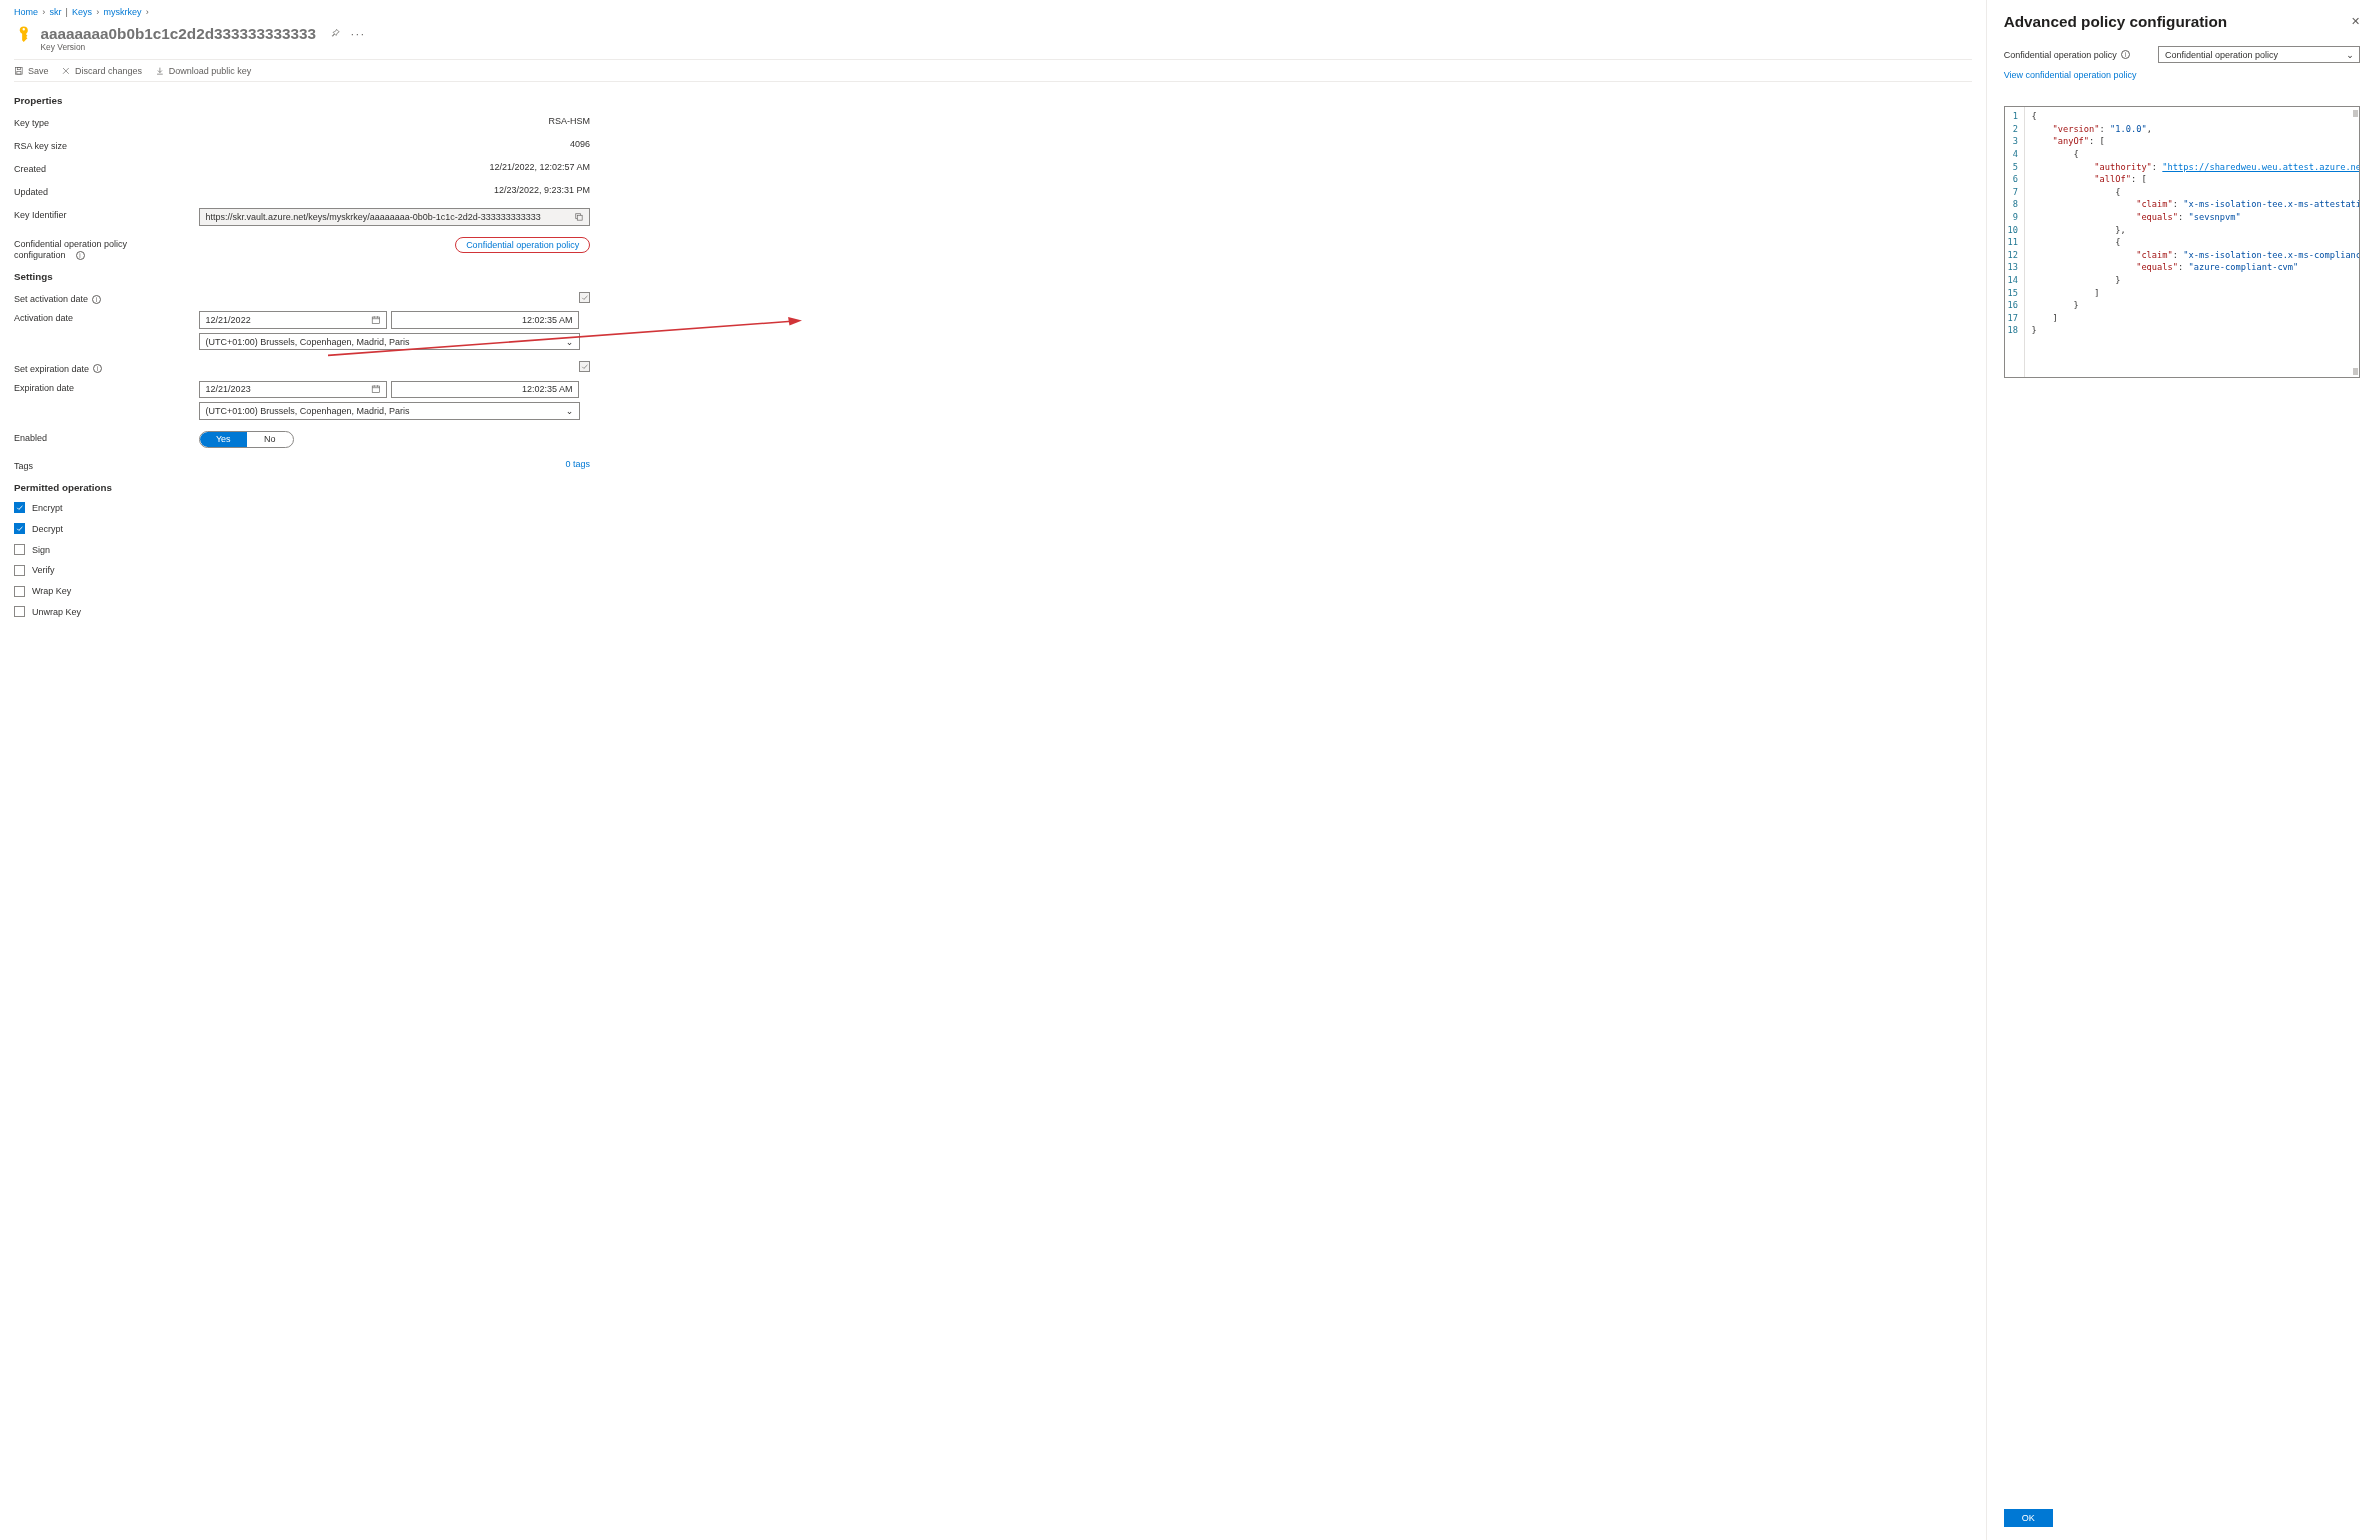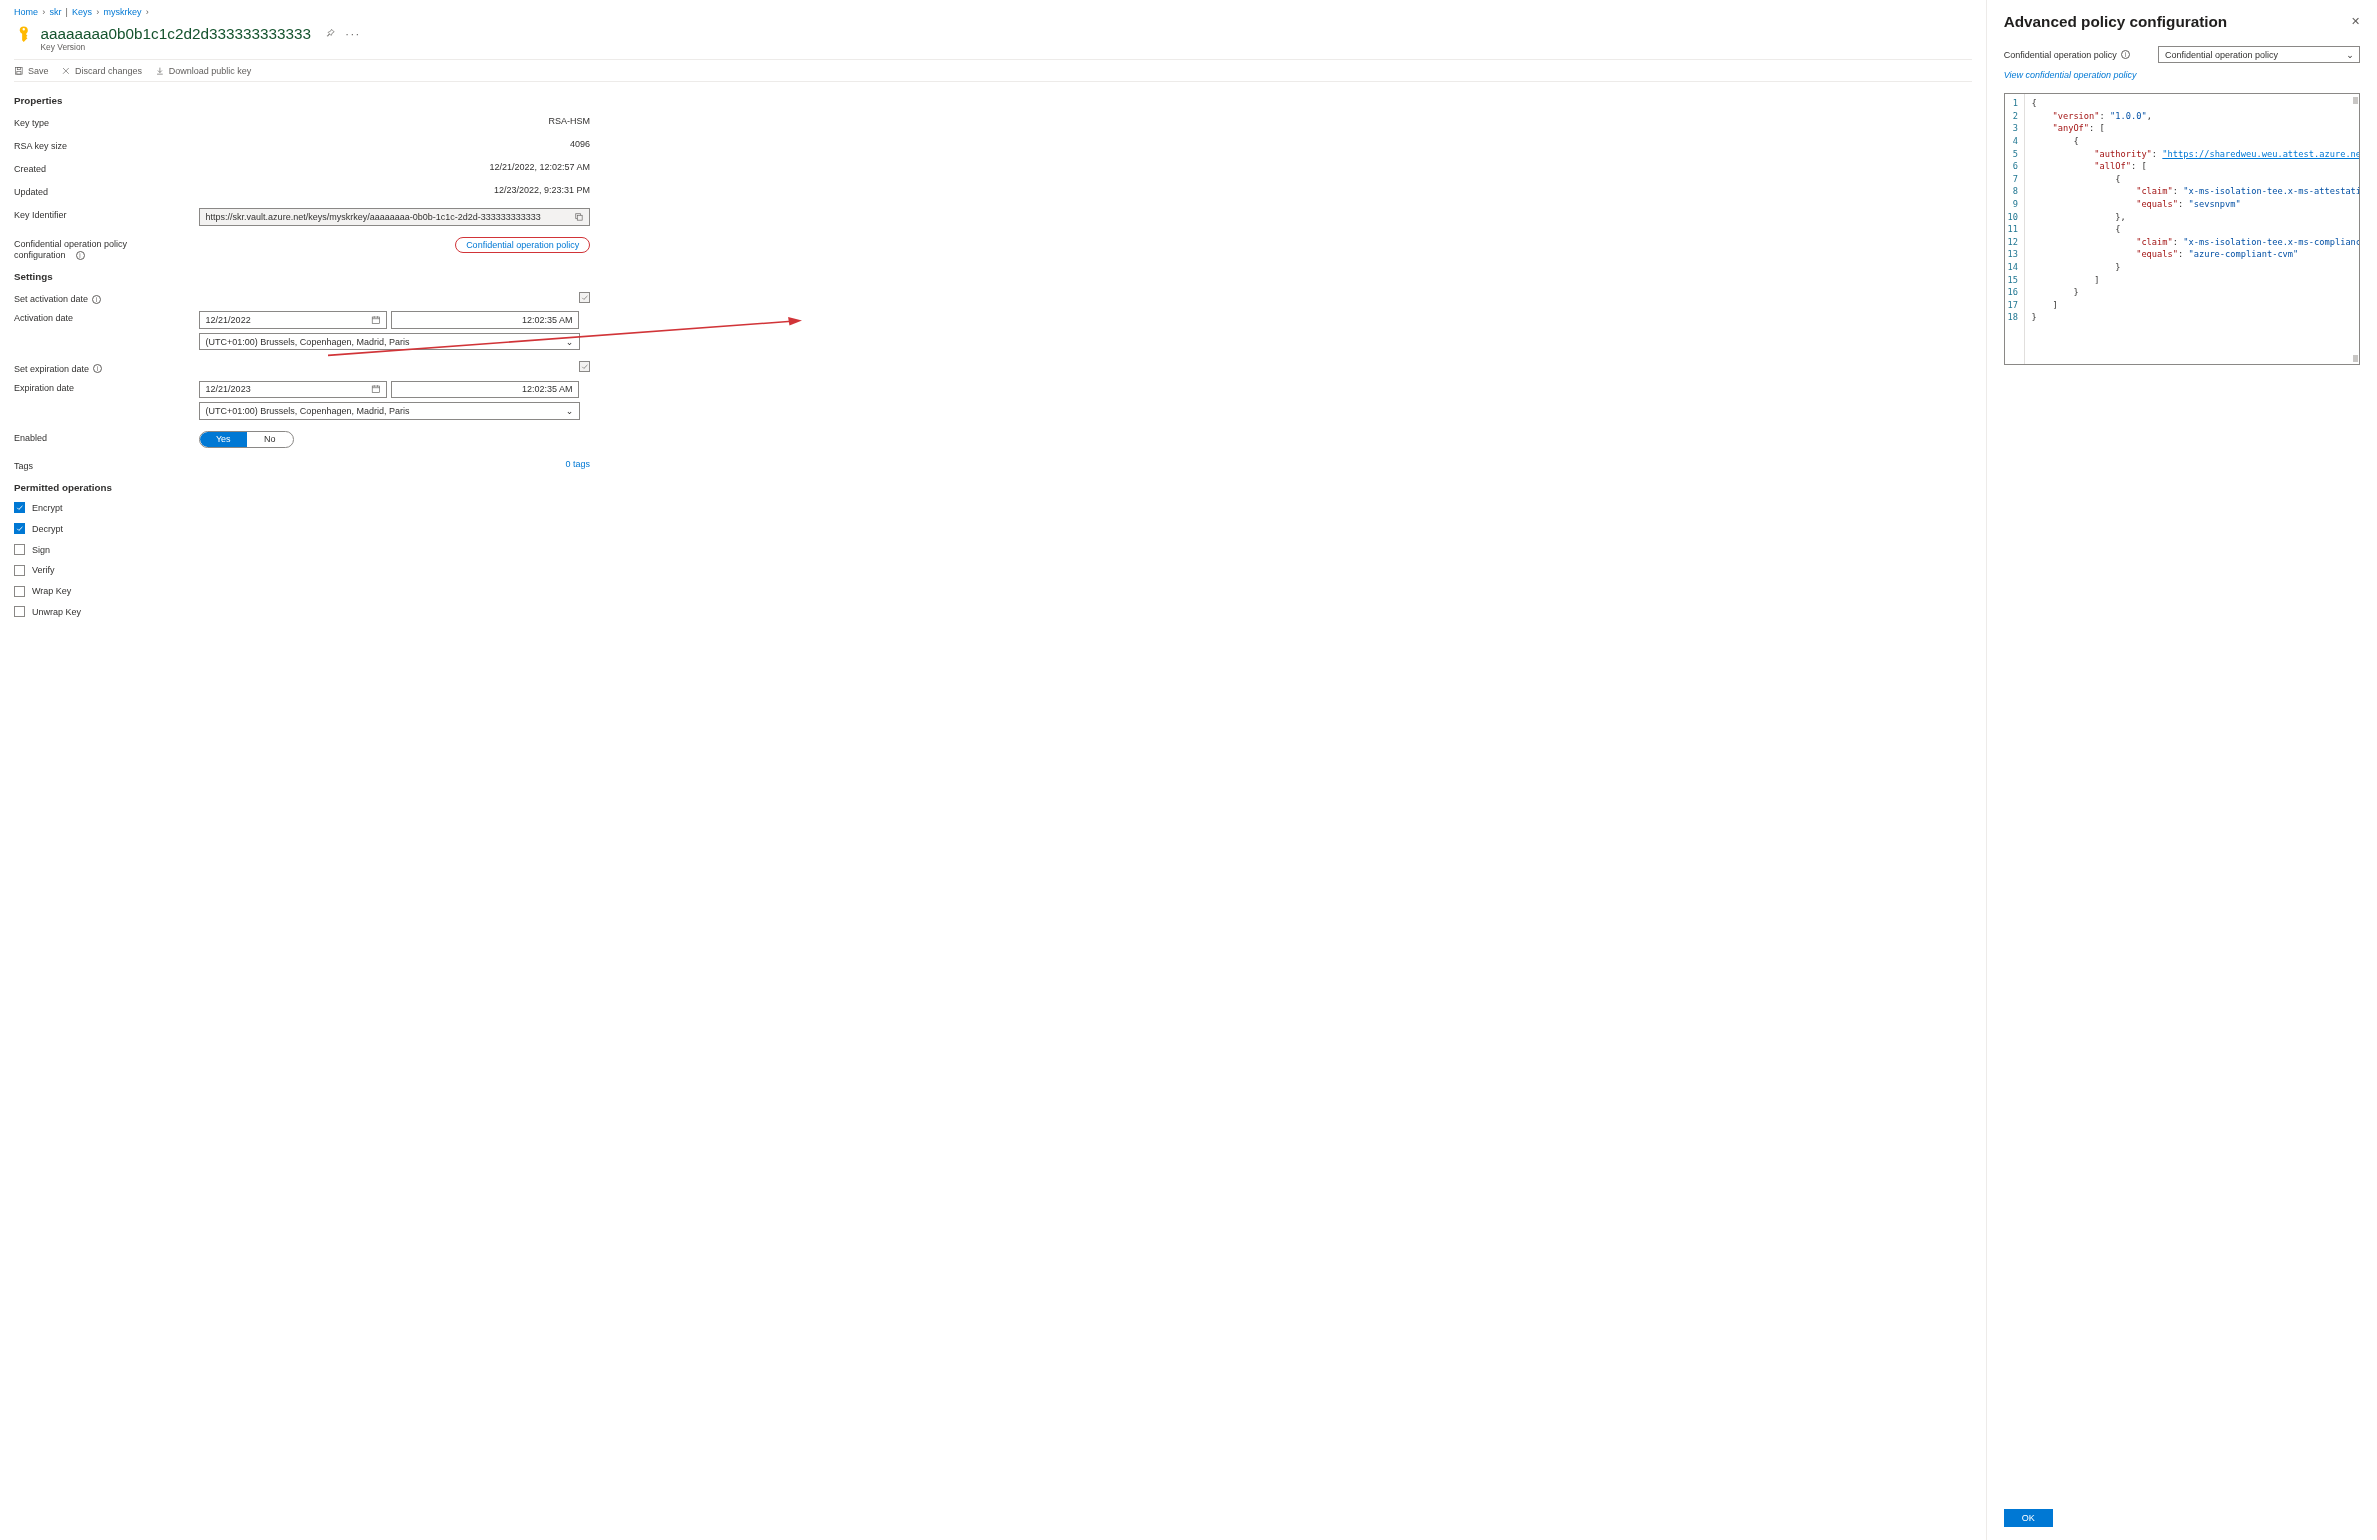--- a/index.html
+++ b/index.html
@@ -8,21 +8,21 @@
   .main { flex: 1; padding: 7px 14px; position: relative; }
   .side-panel { width: 391px; border-left: 0.7px solid #edebe9; padding: 12.6px 16.7px; display: flex; flex-direction: column; }
 
   
   .breadcrumb { display: flex; align-items: center; gap: 4.2px; color: #0078d4; font-size: 9px; margin-bottom: 7px;}
   .breadcrumb .sep { color: #605e5c; }
 
   
   .title-row { display: flex; align-items: center; gap: 7px; }
   .key-icon { width: 19.5px; height: 19.5px; }
-  .page-title { font-size: 15.3px; font-weight: 400; color: #14532d; }
+  .page-title { font-size: 15.3px; font-weight: 700; color: #737373; }
   .subtitle { font-size: 8.4px; color: #605e5c; margin-left: 26.5px; margin-top: -1.4px; margin-bottom:7px;}
   .hdr-icons { color: #605e5c; font-size: 11px; display:flex; gap:9.8px; margin-left:7px;}
 
   
   .toolbar { display:flex; align-items:center; gap:12.6px; border-top:0.7px solid #edebe9; border-bottom:0.7px solid #edebe9; padding:5.6px 0; margin-top:4.2px; margin-bottom:12.6px; color:#605e5c;}
   .toolbar-item { display:flex; align-items:flex-start; gap:4.2px; font-size:9px;}
   .toolbar svg { width:9.8px; height:9.8px; }
 
   
   .section-title { font-size:9.8px; font-weight:600; margin:4.2px 0 9.8px 0; }
@@ -55,21 +55,21 @@
 
   .op-row { display:flex; align-items:center; gap:7px; margin-bottom:9.8px;}
 
   
   .panel-header { display:flex; justify-content:space-between; align-items:center; margin-bottom:15.3px;}
   .panel-title { font-size:15.3px; font-weight:600; color:#201f1e;}
   .close-x { font-size:11px; color:#605e5c; cursor:pointer;}
   .panel-row { display:flex; align-items:center; justify-content:space-between; margin-bottom:7px;}
   .panel-label { font-size:9px; color:#323130; display:flex; align-items:center; gap:4.2px;}
   .panel-select { border:0.7px solid #8a8886; padding:2.8px 5.6px; width:202px; display:flex; justify-content:space-between; align-items:center; font-size:9px;}
-  .panel-link { color:#0078d4; font-size:9px; margin-bottom:13px; display:inline-block;font-style:italic;}
+  .panel-link { color:#0078d4; font-size:9px; margin-bottom:26px; display:inline-block;}
 
   .code-box { border:0.7px solid #8a8886; height:272px; display:flex; font-family: Consolas, monospace; font-size:8.7px; overflow:hidden; position:relative;}
   .gutter { background:#fff; border-right:0.7px solid #e1dfdd; padding:2.8px 5.6px 2.8px 2.8px; text-align:right; color:#237893; line-height:12.6px;}
   .code { padding:2.8px 7px; line-height:12.6px; white-space:pre; overflow-x:hidden;}
   .code .k { color:#a31515;}
   .code .s { color:#0451a5;}
   .code .u { color:#0078d4; text-decoration:underline;}
   .scroll-v { position:absolute; right:1.4px; top:2.8px; width:4.9px; height:7px; background:#c8c6c4;}
   .scroll-v2 { position:absolute; right:1.4px; bottom:2.8px; width:4.9px; height:7px; background:#c8c6c4;}
 

